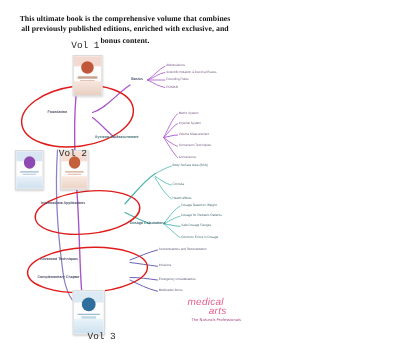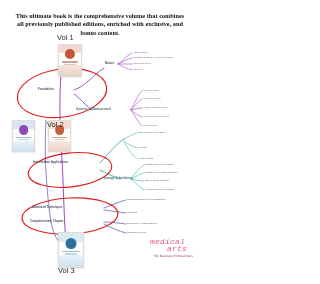--- a/index.html
+++ b/index.html
@@ -31,21 +31,21 @@
   }
   .lbl.leafP{color:#7a5f86;}
   .lbl.leafT{color:#4c6f76;}
   .lbl.node{
     font-size:2.9px;color:#4a4e68;font-weight:bold;
   }
   .lbl.nodeT{color:#3f6d73;}
 
   
   .vol{
-    position:absolute;font-family:Liberation Sans, sans-serif;
+    position:absolute;font-family:Liberation Mono, monospace;
     font-size:7.5px;color:#2b2b2b;white-space:nowrap;
   }
 
   
   .book{
     position:absolute;background:#fdfdfd;
     border:.5px solid #dcdcdc;
     box-shadow:0 .5px 1.5px rgba(0,0,0,.18);
     overflow:hidden;
   }
@@ -53,21 +53,21 @@
   .book .circ{
     position:absolute;left:50%;top:14%;width:46%;height:32%;
     transform:translateX(-50%);border-radius:50%;
   }
   .book .ln{position:absolute;left:14%;width:72%;height:1.4px;border-radius:1px;}
   .book .wave{position:absolute;left:0;bottom:0;width:100%;height:34%;}
 
   
   .logo{position:absolute;}
   .logo .script{
-    font-family:Liberation Mono, monospace;font-style:italic;
+    font-family:Liberation Sans, sans-serif;font-style:italic;
     color:#e35d8a;font-size:8px;line-height:8px;letter-spacing:.2px;
   }
   .logo .script .s2{display:block;margin-left:17px;margin-top:-1px;}
   .logo .tag{
     font-size:3px;color:#a8437a;text-align:center;margin-top:1px;
     font-family:"DejaVu Sans", sans-serif;
   }
 </style>
 </head>
 <body>
@@ -187,21 +187,21 @@
   <div class="book" style="left:58px;top:232px;width:24px;height:34px;">
     <div class="top" style="background:#dceaf3;"></div>
     <div class="circ" style="background:#2f6f9e;"></div>
     <div class="ln" style="top:52%;background:#9dbdd2;"></div>
     <div class="ln" style="top:60%;background:#bfd6e5;width:52%;left:24%;"></div>
     <div class="wave" style="background:linear-gradient(#e9f3fa,#cde1ee);"></div>
   </div>
 
   <div class="vol" style="left:57px;top:33px;">Vol 1</div>
   <div class="vol" style="left:47px;top:120px;">Vol 2</div>
-  <div class="vol" style="left:58px;top:266px;">Vol 3</div>
+  <div class="vol" style="left:70px;top:266px;">Vol 3</div>
 
   <div class="logo" style="left:150px;top:238px;width:46px;">
     <div class="script">
       <span>medical</span>
       <span class="s2">arts</span>
     </div>
     <div class="tag">The Naturals Professionals</div>
   </div>
 
 </div>

